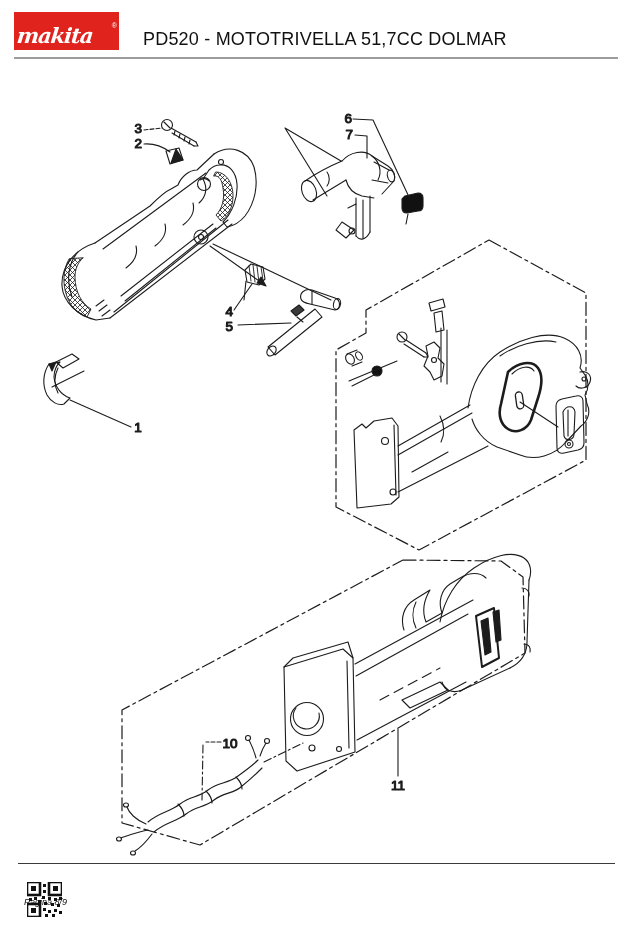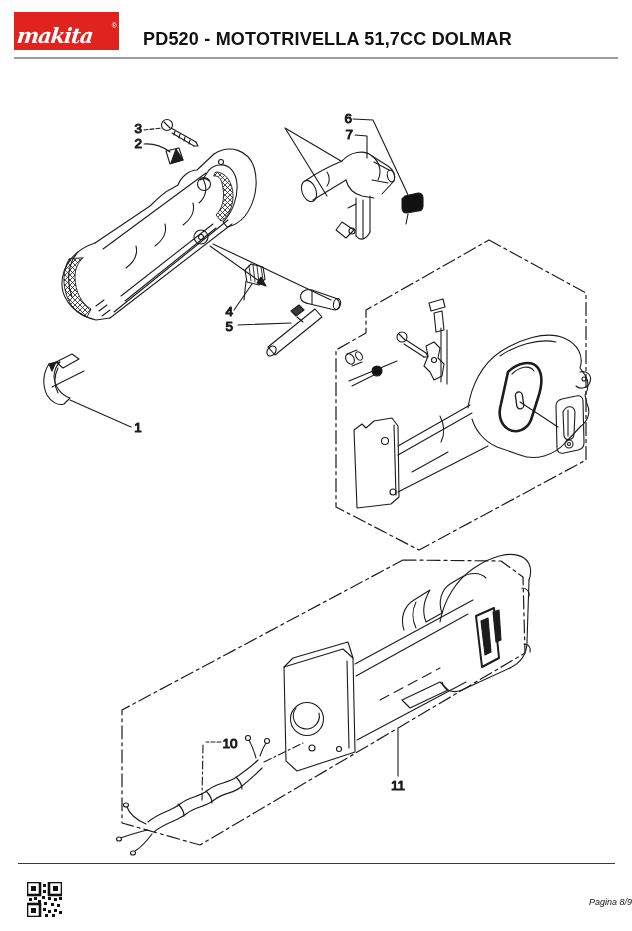--- a/index.html
+++ b/index.html
@@ -17,30 +17,30 @@
     font-style:italic;font-weight:bold;font-size:21px;line-height:21px;
     color:#fff;letter-spacing:-1px;transform:skewX(-6deg);
     white-space:nowrap;
   }
   .logo-reg{
     position:absolute;right:2px;top:10px;font-size:7px;color:#fff;
     font-family:"Liberation Sans", sans-serif;font-style:normal;
   }
   .page-title{
     position:absolute;left:143px;top:29px;
-    font-size:18px;font-weight:bold;letter-spacing:0.2px;white-space:nowrap;
+    font-size:18px;font-weight:normal;letter-spacing:0.2px;white-space:nowrap;
   }
   .header-rule{
     position:absolute;left:14px;top:57px;width:604px;height:2px;background:#9c9c9c;
   }
   .footer-rule{
     position:absolute;left:18px;top:863px;width:597px;height:1px;background:#3a3a3a;
   }
   .footer-page{
-    position:absolute;left:24px;top:897px;width:608px;text-align:right;
+    position:absolute;left:24px;top:897px;width:608px;text-align:left;
     font-size:9px;font-style:italic;color:#111;
   }
   .qr{position:absolute;left:27px;top:882px;}
   svg{position:absolute;left:0;top:0;}
   .callout{
     font-family:"Liberation Sans", sans-serif;
     font-size:13.5px;fill:#1c1c1c;
   }
 </style>
 </head>

